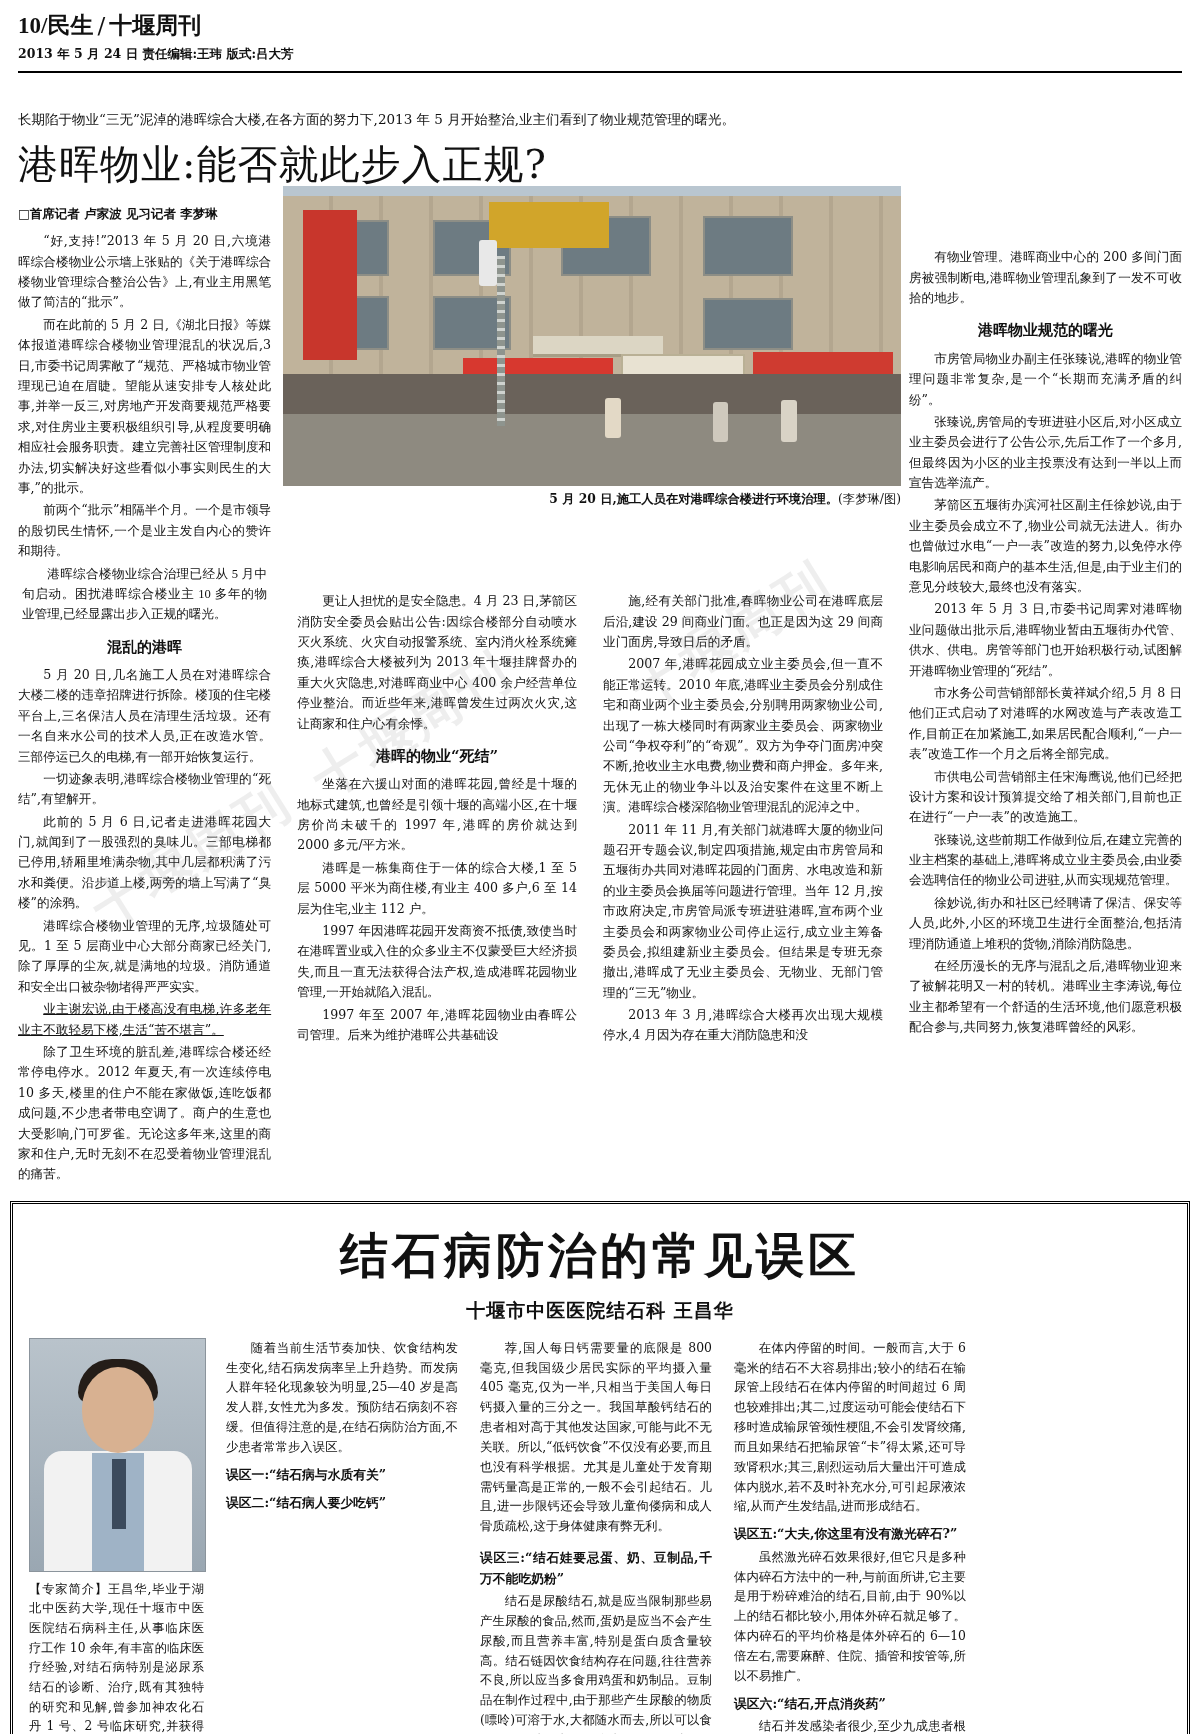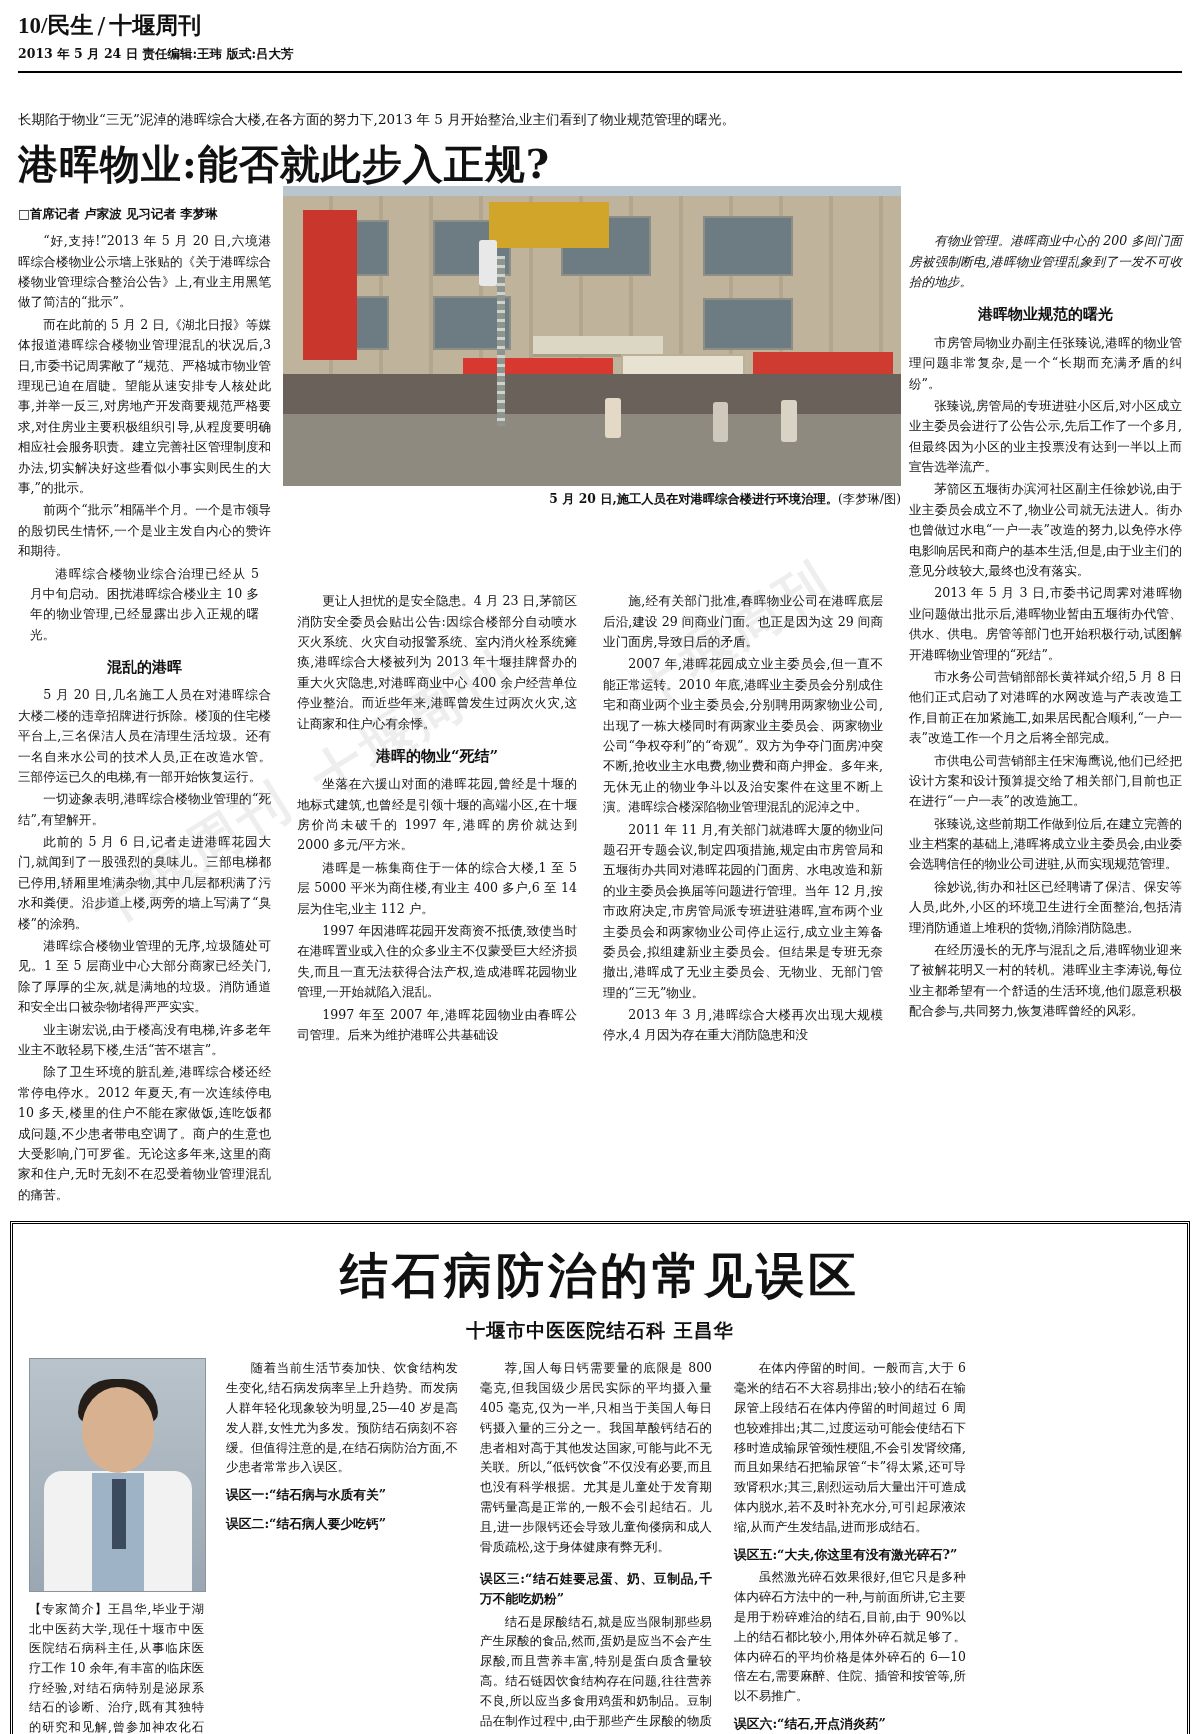--- a/index.html
+++ b/index.html
@@ -18,21 +18,21 @@
   .mast-line1 .num{font-family:"Liberation Serif",serif;}
   .mast-line1 .sep{font-weight:normal;color:#111;margin:0 4px;}
   .mast-line2{font-size:12.5px;font-weight:bold;margin-top:5px;letter-spacing:0px;}
   .mast-rule{height:2px;background:#000;margin:6px 18px 0 18px;}
 
   
   .story1{padding:18px 18px 0 18px;}
   .kicker{font-size:13.5px;line-height:1.5;margin:18px 0 2px 0;}
   .headline1{
     font-family:"DejaVu Serif","Liberation Serif",serif;
-    font-weight:bold;
+    font-weight:normal;
     font-size:40px;
     letter-spacing:1px;
     margin:8px 0 14px 0;
   }
   .byline{font-size:12.5px;font-weight:bold;margin:12px 0 0 0;}
   .subhead{
     text-align:center;
     font-weight:bold;
     font-size:15px;
     margin:10px 0 6px 0;
@@ -159,45 +159,45 @@
       <div class="caption">
         <span>5 月 20 日,施工人员在对港晖综合楼进行环境治理。</span><span class="credit">(李梦琳/图)</span>
       </div>
     </div>
 
     <div style="display:flex;gap:26px;margin-top:8px;">
       <div style="width:255px;font-size:12.6px;line-height:1.62;text-align:justify;" id="c1">
           <div style="text-indent: 2em; margin: 0px 0px 2px;">“好,支持!”2013 年 5 月 20 日,六境港晖综合楼物业公示墙上张贴的《关于港晖综合楼物业管理综合整治公告》上,有业主用黑笔做了简洁的“批示”。</div>
           <div style="text-indent: 2em; margin: 0px 0px 2px;">而在此前的 5 月 2 日,《湖北日报》等媒体报道港晖综合楼物业管理混乱的状况后,3 日,市委书记周霁敞了“规范、严格城市物业管理现已迫在眉睫。望能从速安排专人核处此事,并举一反三,对房地产开发商要规范严格要求,对住房业主要积极组织引导,从程度要明确相应社会服务职责。建立完善社区管理制度和办法,切实解决好这些看似小事实则民生的大事,”的批示。</div>
           <div style="text-indent: 2em; margin: 0px 0px 2px;">前两个“批示”相隔半个月。一个是市领导的殷切民生情怀,一个是业主发自内心的赞许和期待。</div>
-          <div style="text-indent: 2em; margin: 0px 12px 2px;">港晖综合楼物业综合治理已经从 5 月中旬启动。困扰港晖综合楼业主 10 多年的物业管理,已经显露出步入正规的曙光。</div>
+          <div style="text-indent: 2em; margin: 0px 4px 2px; font-family: Liberation Serif, serif;">港晖综合楼物业综合治理已经从 5 月中旬启动。困扰港晖综合楼业主 10 多年的物业管理,已经显露出步入正规的曙光。</div>
           <div class="subhead">混乱的港晖</div>
           <div style="text-indent: 2em; margin: 0px 0px 2px;">5 月 20 日,几名施工人员在对港晖综合大楼二楼的违章招牌进行拆除。楼顶的住宅楼平台上,三名保洁人员在清理生活垃圾。还有一名自来水公司的技术人员,正在改造水管。三部停运已久的电梯,有一部开始恢复运行。</div>
           <div style="text-indent: 2em; margin: 0px 0px 2px;">一切迹象表明,港晖综合楼物业管理的“死结”,有望解开。</div>
           <div style="text-indent: 2em; margin: 0px 0px 2px;">此前的 5 月 6 日,记者走进港晖花园大门,就闻到了一股强烈的臭味儿。三部电梯都已停用,轿厢里堆满杂物,其中几层都积满了污水和粪便。沿步道上楼,两旁的墙上写满了“臭楼”的涂鸦。</div>
           <div style="text-indent: 2em; margin: 0px 0px 2px;">港晖综合楼物业管理的无序,垃圾随处可见。1 至 5 层商业中心大部分商家已经关门,除了厚厚的尘灰,就是满地的垃圾。消防通道和安全出口被杂物堵得严严实实。</div>
-          <div style="text-indent: 2em; margin: 0px 0px 2px;">业主谢宏说,由于楼高没有电梯,许多老年业主不敢轻易下楼,生活“苦不堪言”。</div>
+          <div style="text-indent: 2em; margin: 0px 0px 2px; text-decoration: underline;">业主谢宏说,由于楼高没有电梯,许多老年业主不敢轻易下楼,生活“苦不堪言”。</div>
           <div style="text-indent: 2em; margin: 0px 0px 2px;">除了卫生环境的脏乱差,港晖综合楼还经常停电停水。2012 年夏天,有一次连续停电 10 多天,楼里的住户不能在家做饭,连吃饭都成问题,不少患者带电空调了。商户的生意也大受影响,门可罗雀。无论这多年来,这里的商家和住户,无时无刻不在忍受着物业管理混乱的痛苦。</div>
         </div>
       <div style="width:282px;font-size:12.6px;line-height:1.62;text-align:justify;padding-top:360px;" id="c2">
           <div style="text-indent: 2em; margin: 0px 0px 2px;">更让人担忧的是安全隐患。4 月 23 日,茅箭区消防安全委员会贴出公告:因综合楼部分自动喷水灭火系统、火灾自动报警系统、室内消火栓系统瘫痪,港晖综合大楼被列为 2013 年十堰挂牌督办的重大火灾隐患,对港晖商业中心 400 余户经营单位停业整治。而近些年来,港晖曾发生过两次火灾,这让商家和住户心有余悸。</div>
           <div class="subhead">港晖的物业“死结”</div>
           <div style="text-indent: 2em; margin: 0px 0px 2px;">坐落在六援山对面的港晖花园,曾经是十堰的地标式建筑,也曾经是引领十堰的高端小区,在十堰房价尚未破千的 1997 年,港晖的房价就达到 2000 多元/平方米。</div>
           <div style="text-indent: 2em; margin: 0px 0px 2px;">港晖是一栋集商住于一体的综合大楼,1 至 5 层 5000 平米为商住楼,有业主 400 多户,6 至 14 层为住宅,业主 112 户。</div>
           <div style="text-indent: 2em; margin: 0px 0px 2px;">1997 年因港晖花园开发商资不抵债,致使当时在港晖置业或入住的众多业主不仅蒙受巨大经济损失,而且一直无法获得合法产权,造成港晖花园物业管理,一开始就陷入混乱。</div>
           <div style="text-indent: 2em; margin: 0px 0px 2px;">1997 年至 2007 年,港晖花园物业由春晖公司管理。后来为维护港晖公共基础设</div>
         </div>
       <div style="width:282px;font-size:12.6px;line-height:1.62;text-align:justify;padding-top:360px;" id="c3">
           <div style="text-indent: 2em; margin: 0px 0px 2px;">施,经有关部门批准,春晖物业公司在港晖底层后沿,建设 29 间商业门面。也正是因为这 29 间商业门面房,导致日后的矛盾。</div>
           <div style="text-indent: 2em; margin: 0px 0px 2px;">2007 年,港晖花园成立业主委员会,但一直不能正常运转。2010 年底,港晖业主委员会分别成住宅和商业两个业主委员会,分别聘用两家物业公司,出现了一栋大楼同时有两家业主委员会、两家物业公司“争权夺利”的“奇观”。双方为争夺门面房冲突不断,抢收业主水电费,物业费和商户押金。多年来,无休无止的物业争斗以及治安案件在这里不断上演。港晖综合楼深陷物业管理混乱的泥淖之中。</div>
           <div style="text-indent: 2em; margin: 0px 0px 2px;">2011 年 11 月,有关部门就港晖大厦的物业问题召开专题会议,制定四项措施,规定由市房管局和五堰街办共同对港晖花园的门面房、水电改造和新的业主委员会换届等问题进行管理。当年 12 月,按市政府决定,市房管局派专班进驻港晖,宣布两个业主委员会和两家物业公司停止运行,成立业主筹备委员会,拟组建新业主委员会。但结果是专班无奈撤出,港晖成了无业主委员会、无物业、无部门管理的“三无”物业。</div>
           <div style="text-indent: 2em; margin: 0px 0px 2px;">2013 年 3 月,港晖综合大楼再次出现大规模停水,4 月因为存在重大消防隐患和没</div>
         </div>
       <div style="width:275px;font-size:12.6px;line-height:1.62;text-align:justify;" id="c4">
-          <div style="text-indent: 2em; margin: 0px 0px 2px; font-style: italic;">有物业管理。港晖商业中心的 200 多间门面房被强制断电,港晖物业管理乱象到了一发不可收拾的地步。</div>
+          <div style="text-indent: 2em; margin: 16px 0px 2px;">有物业管理。港晖商业中心的 200 多间门面房被强制断电,港晖物业管理乱象到了一发不可收拾的地步。</div>
           <div class="subhead">港晖物业规范的曙光</div>
           <div style="text-indent: 2em; margin: 0px 0px 2px;">市房管局物业办副主任张臻说,港晖的物业管理问题非常复杂,是一个“长期而充满矛盾的纠纷”。</div>
           <div style="text-indent: 2em; margin: 0px 0px 2px;">张臻说,房管局的专班进驻小区后,对小区成立业主委员会进行了公告公示,先后工作了一个多月,但最终因为小区的业主投票没有达到一半以上而宣告选举流产。</div>
           <div style="text-indent: 2em; margin: 0px 0px 2px;">茅箭区五堰街办滨河社区副主任徐妙说,由于业主委员会成立不了,物业公司就无法进人。街办也曾做过水电“一户一表”改造的努力,以免停水停电影响居民和商户的基本生活,但是,由于业主们的意见分歧较大,最终也没有落实。</div>
           <div style="text-indent: 2em; margin: 0px 0px 2px;">2013 年 5 月 3 日,市委书记周霁对港晖物业问题做出批示后,港晖物业暂由五堰街办代管、供水、供电。房管等部门也开始积极行动,试图解开港晖物业管理的“死结”。</div>
           <div style="text-indent: 2em; margin: 0px 0px 2px;">市水务公司营销部部长黄祥斌介绍,5 月 8 日他们正式启动了对港晖的水网改造与产表改造工作,目前正在加紧施工,如果居民配合顺利,“一户一表”改造工作一个月之后将全部完成。</div>
           <div style="text-indent: 2em; margin: 0px 0px 2px;">市供电公司营销部主任宋海鹰说,他们已经把设计方案和设计预算提交给了相关部门,目前也正在进行“一户一表”的改造施工。</div>
           <div style="text-indent: 2em; margin: 0px 0px 2px;">张臻说,这些前期工作做到位后,在建立完善的业主档案的基础上,港晖将成立业主委员会,由业委会选聘信任的物业公司进驻,从而实现规范管理。</div>
           <div style="text-indent: 2em; margin: 0px 0px 2px;">徐妙说,街办和社区已经聘请了保洁、保安等人员,此外,小区的环境卫生进行全面整治,包括清理消防通道上堆积的货物,消除消防隐患。</div>
           <div style="text-indent: 2em; margin: 0px 0px 2px;">在经历漫长的无序与混乱之后,港晖物业迎来了被解花明又一村的转机。港晖业主李涛说,每位业主都希望有一个舒适的生活环境,他们愿意积极配合参与,共同努力,恢复港晖曾经的风彩。</div>

